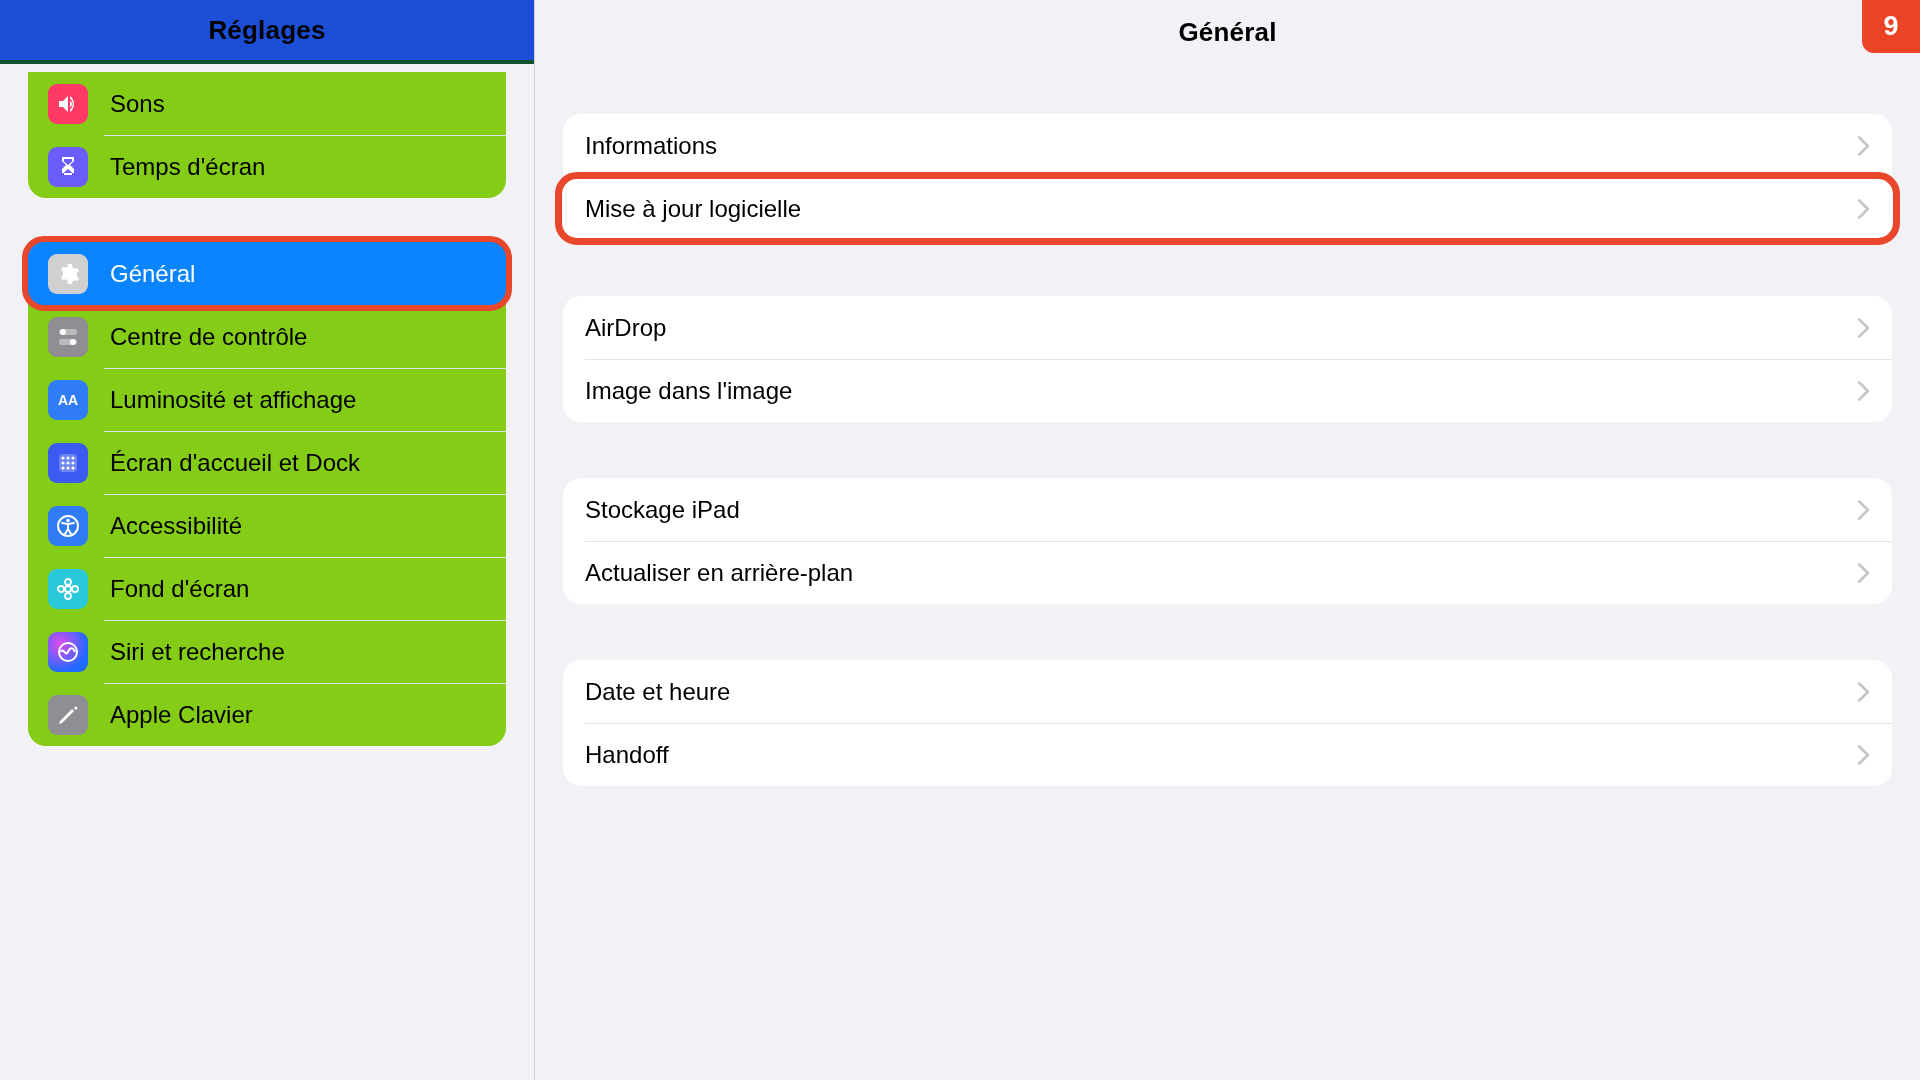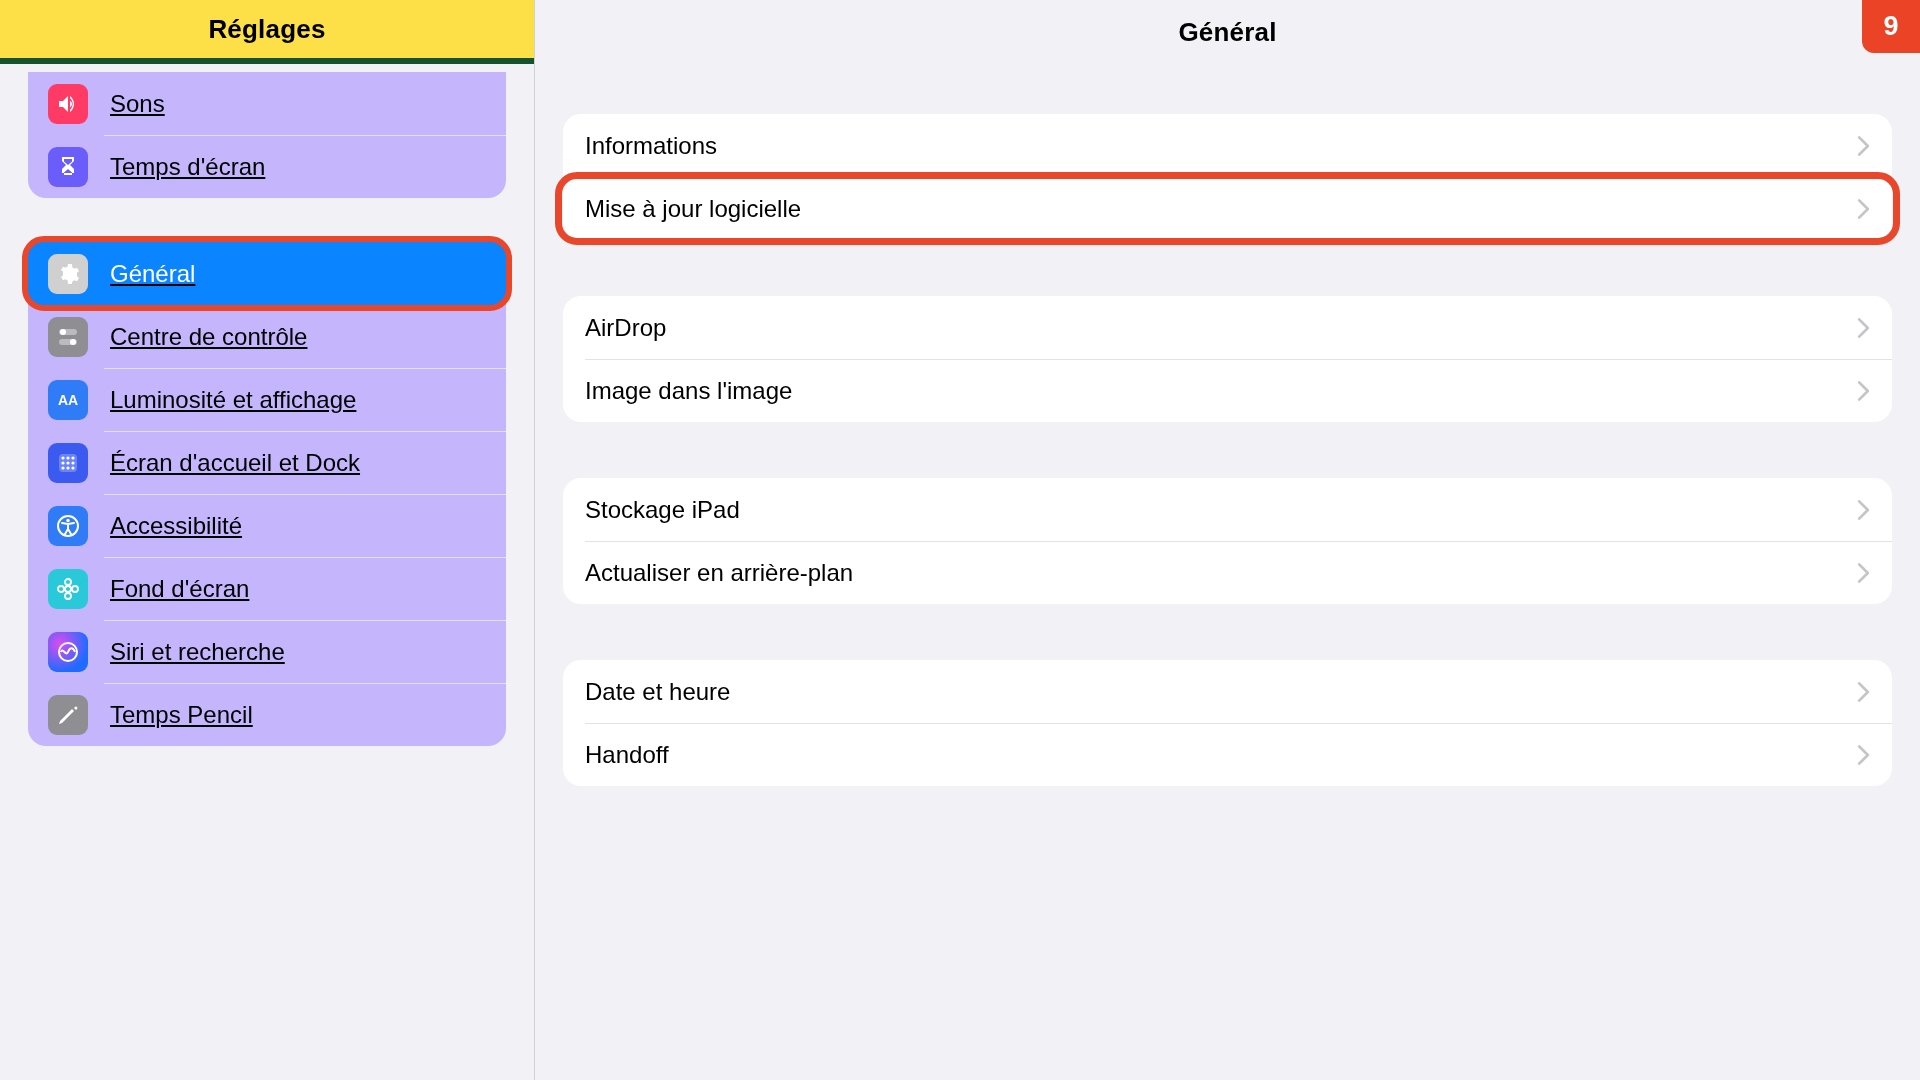--- a/index.html
+++ b/index.html
@@ -16,31 +16,30 @@
     flex-direction: column;
     border-right: 1px solid #d0d0d5;
   }
   .sidebar-header {
     height: 64px;
     display: flex;
     align-items: center;
     justify-content: center;
     font-size: 26px;
     font-weight: 600;
-    background: #fde047;
-    border-bottom: 6px solid #14532d;
+    background: #1d4ed8;
+    border-bottom: 4px solid #14532d;
     letter-spacing: 0.2px;
   }
   .sidebar-scroll { flex: 1; overflow-y: auto; padding: 0 0 40px 0; }
 
   .group {
     margin: 0 28px;
-    background: #c4b5fd;
+    background: #84cc16;
     border-radius: 18px;
-    text-decoration: underline;
   }
   .group + .group { margin-top: 44px; }
   .group.first { margin-top: 8px; border-top-left-radius:0; border-top-right-radius:0;}
 
   .row {
     display: flex;
     align-items: center;
     height: 63px;
     padding-left: 20px;
     font-size: 24px;
@@ -320,21 +319,21 @@
               </svg>
             </span>
           <span class="label">Siri et recherche</span>
         </div>
         <div class="row">
           <span class="icon pencil-icon">
               <svg>
                 <use href="#sym-pencil"></use>
               </svg>
             </span>
-          <span class="label">Temps Pencil</span>
+          <span class="label">Apple Clavier</span>
         </div>
       </div>
 
     </div>
   </aside>
 
   <main class="detail">
     <div class="step-badge">9</div>
     <div class="detail-header">Général</div>
 

